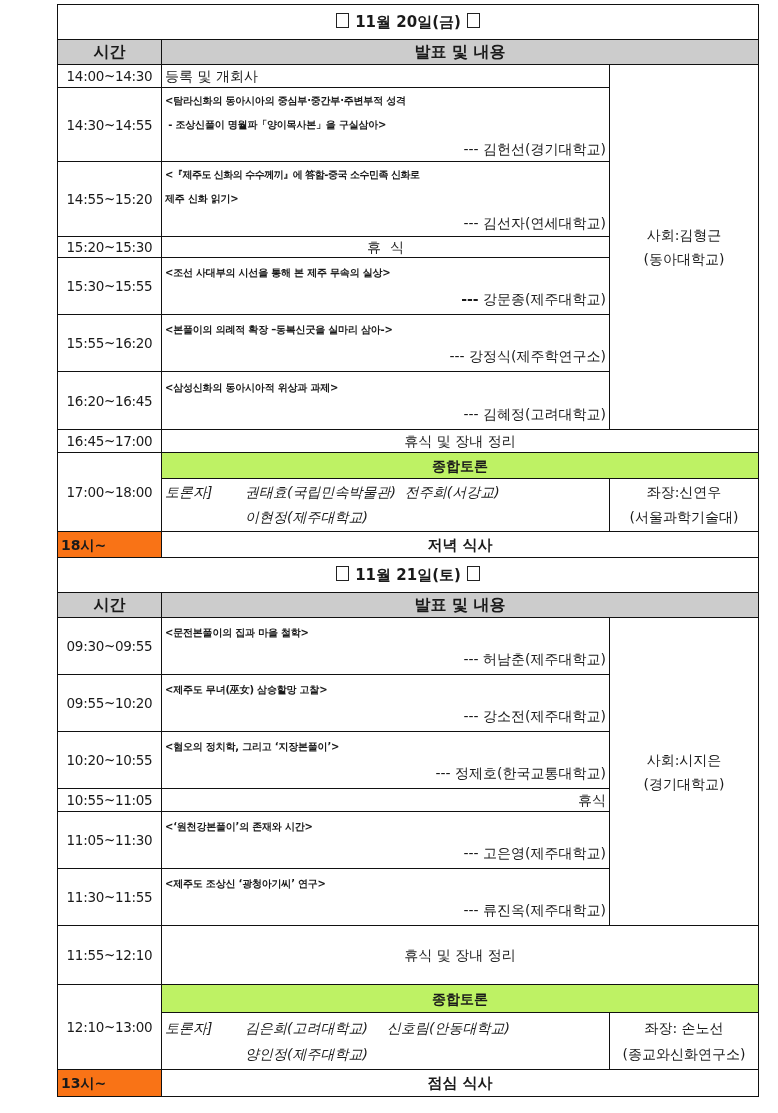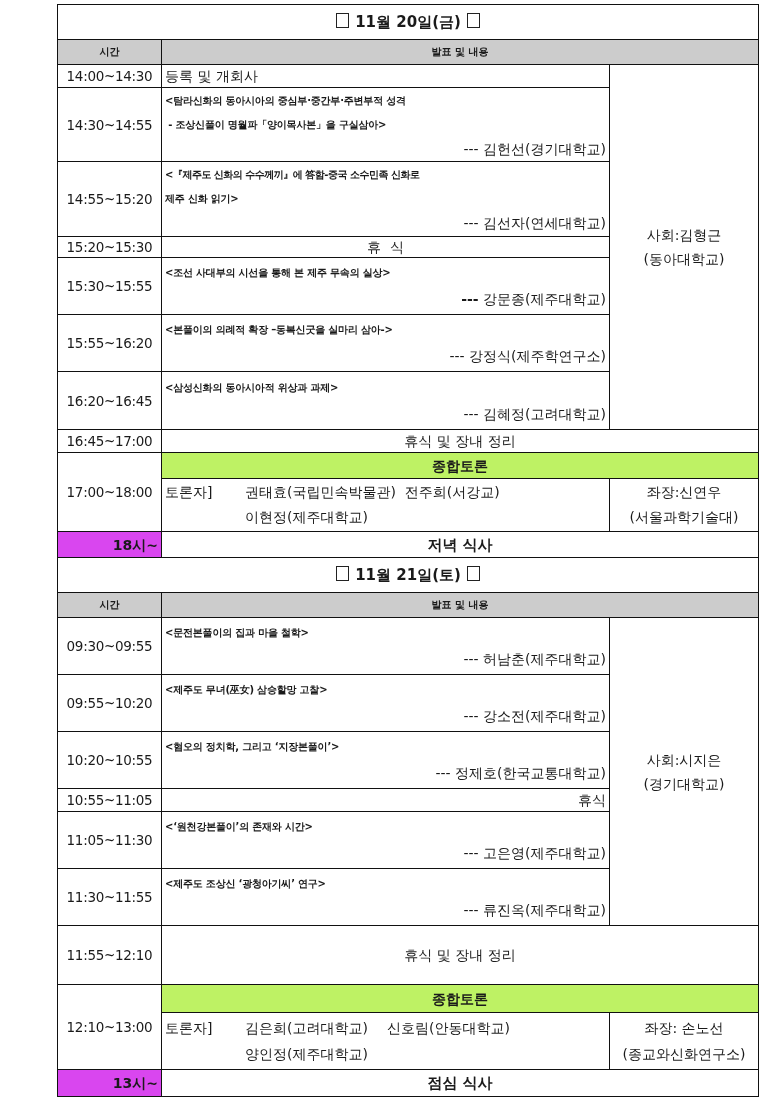--- a/index.html
+++ b/index.html
@@ -3,32 +3,32 @@
 <meta charset="utf-8">
 <style>
   html, body { margin:0; padding:0; background:#ffffff; }
   body { width:778px; height:1113px; position:relative; overflow:hidden;
          font-family:"DejaVu Sans", "Liberation Sans", sans-serif; color:#1a1a1a; }
   .sched { position:absolute; left:57px; top:4px; width:701px; }
   table { border-collapse:collapse; width:701px; table-layout:fixed; }
   td { border:1px solid #111; padding:0 3px; font-size:14px; vertical-align:middle; line-height:20px; }
   col.c1 { width:104px; } col.c2 { width:448px; } col.c3 { width:149px; }
   .day-title td { height:34px; text-align:center; font-weight:bold; font-size:15px; }
-  .colhead td { background:#cccccc; height:24px; text-align:center; font-size:10px; font-weight:bold; }
+  .colhead td { background:#cccccc; height:24px; text-align:center; font-size:16px; font-weight:bold; }
   .time { text-align:center; font-size:13.5px; letter-spacing:-0.3px; white-space:nowrap; padding:0 1px; }
   .talk-title { font-weight:bold; font-size:10px; letter-spacing:-0.2px; }
   .presenter { text-align:right; }
   .center { text-align:center; }
   .right { text-align:right; }
   .grey { background:#bef264; text-align:center; font-weight:bold; }
   .meal td { background:#ffffff; }
-  .meal td.meal-time { background:#d946ef; text-align:right; font-weight:bold; }
+  .meal td.meal-time { background:#f97316; text-align:left; font-weight:bold; }
   .meal td.meal-label { text-align:center; font-weight:bold; font-size:15px; }
   .mod { text-align:center; line-height:24px; }
-  .disc-line { display:flex; }
+  .disc-line { display:flex;font-style:italic; }
   .disc-prefix { width:80px; flex:none; }
   .box-glyph { display:inline-block; width:11px; height:13px; border:1px solid #222; vertical-align:-1px; margin:0 6px; }
 </style>
 </head>
 <body>
 
 <div class="sched">
 <table>
   <colgroup>
         <col class="c1">

